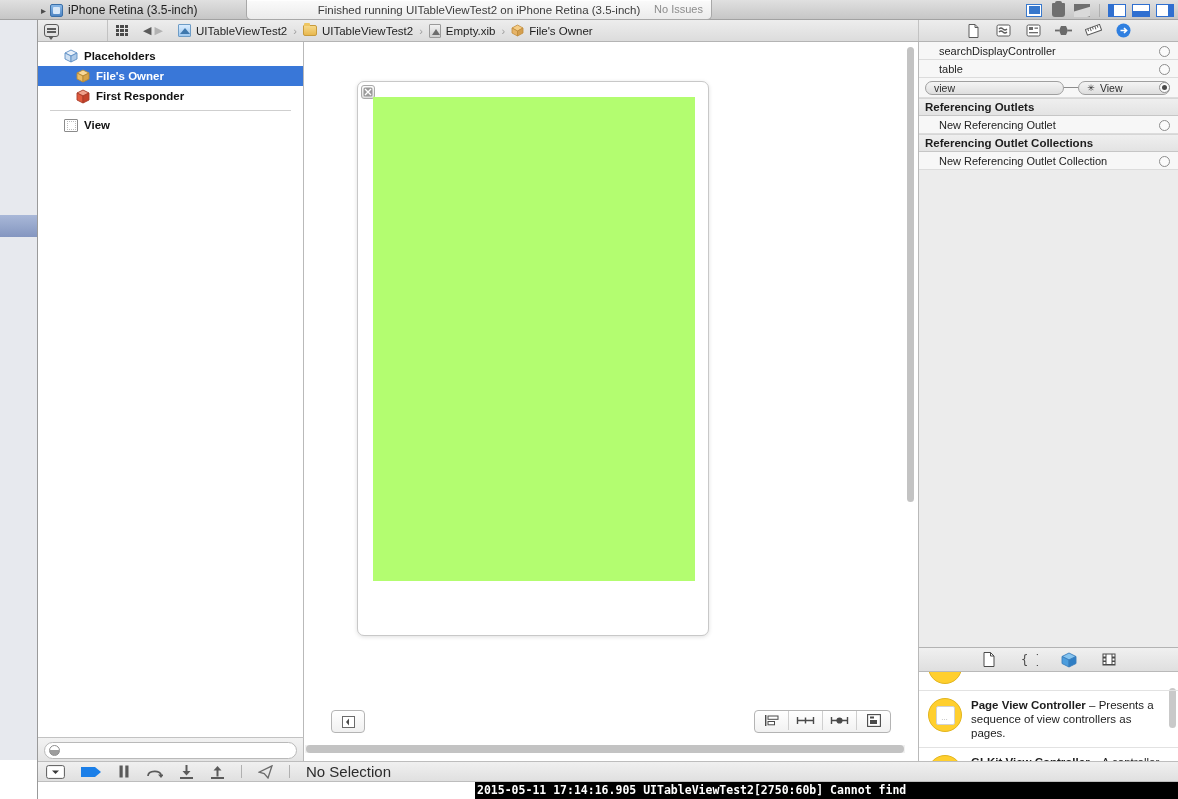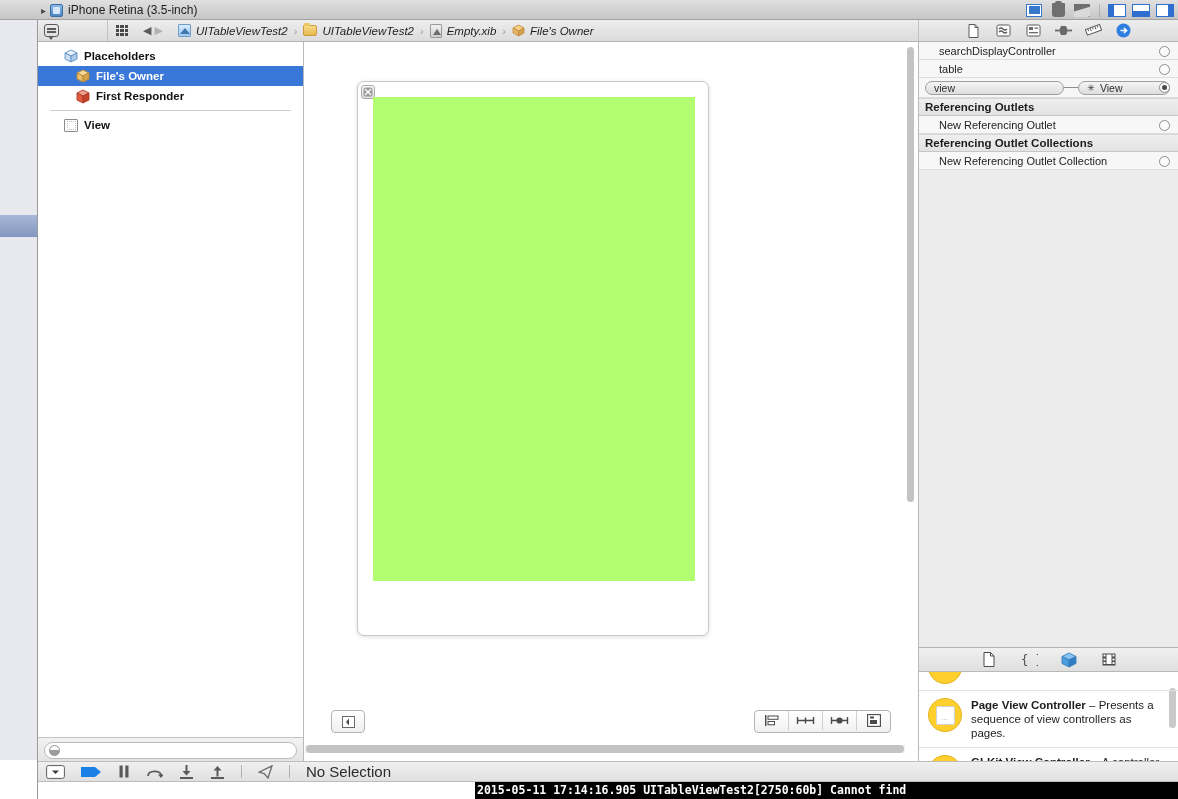--- a/index.html
+++ b/index.html
@@ -93,21 +93,21 @@
 
   .grid-icon{width:12px;height:11px;display:grid;grid-template-columns:repeat(3,1fr);grid-template-rows:repeat(3,1fr);gap:1px;}
   .grid-icon i{background:#4a4a4a;}
   .nav-tri{font-size:11px;color:#5a5a5a;}
   .nav-tri.dim{color:#b2b2b2;}
 
   .breadcrumb {
     position:absolute; left:70px; top:0; height:21px;
     display:flex; align-items:center; padding-left:8px; gap:3px;
   }
-  .crumb{display:flex;align-items:center;gap:5px;font-style:italic;}
+  .crumb{display:flex;align-items:center;gap:5px;}
   .crumb-label{font-size:11.5px;color:#1e1e1e;white-space:nowrap;}
   .crumb-sep{color:#a0a0a0;font-size:11px;margin:0 3px;}
   .ic-proj{width:13px;height:13px;background:linear-gradient(to bottom,#d9ecff,#9ec8ef);border:1px solid #6d9cc6;box-sizing:border-box;position:relative;border-radius:1px;}
   .ic-proj:after{content:"";position:absolute;left:1px;bottom:2px;width:0;height:0;border-left:5px solid transparent;border-right:5px solid transparent;border-bottom:6px solid #3f78ad;}
   .ic-folder{width:14px;height:11px;background:linear-gradient(to bottom,#f6d889,#e8b84e);border:1px solid #c79b3c;border-radius:1px 2px 2px 2px;box-sizing:border-box;position:relative;}
   .ic-folder:before{content:"";position:absolute;left:0;top:-3px;width:6px;height:3px;background:#eec661;border-radius:1px 1px 0 0;}
   .ic-xib{width:12px;height:14px;background:linear-gradient(to bottom,#f2f2f2,#cfcfcf);border:1px solid #9a9a9a;box-sizing:border-box;position:relative;border-radius:1px;}
   .ic-xib:after{content:"";position:absolute;left:2px;top:4px;width:0;height:0;border-left:4px solid transparent;border-right:4px solid transparent;border-bottom:6px solid #6d6d6d;}
   .ic-cube{width:13px;height:13px;position:relative;}
   .ic-cube svg{display:block;}
@@ -309,20 +309,24 @@
   </div>
 
   <div class="titlebar">
 
     <div class="tb-left" style="left:38px;">
       <span class="tb-arrow">▸</span>
       <span class="scheme-icon"></span>
       <span class="scheme-name">iPhone Retina (3.5-inch)</span>
     </div>
 
+    <div class="activity-view">
+      <span class="activity-text">Finished running UITableViewTest2 on iPhone Retina (3.5-inch)</span>
+      <span class="activity-issues">No Issues</span>
+    </div>
 
     <div class="tb-right">
       <span class="tbicon">
         <span class="lines-icon">
             <i></i>
             <i></i>
             <i></i>
             <i></i>
           </span>
       </span>

